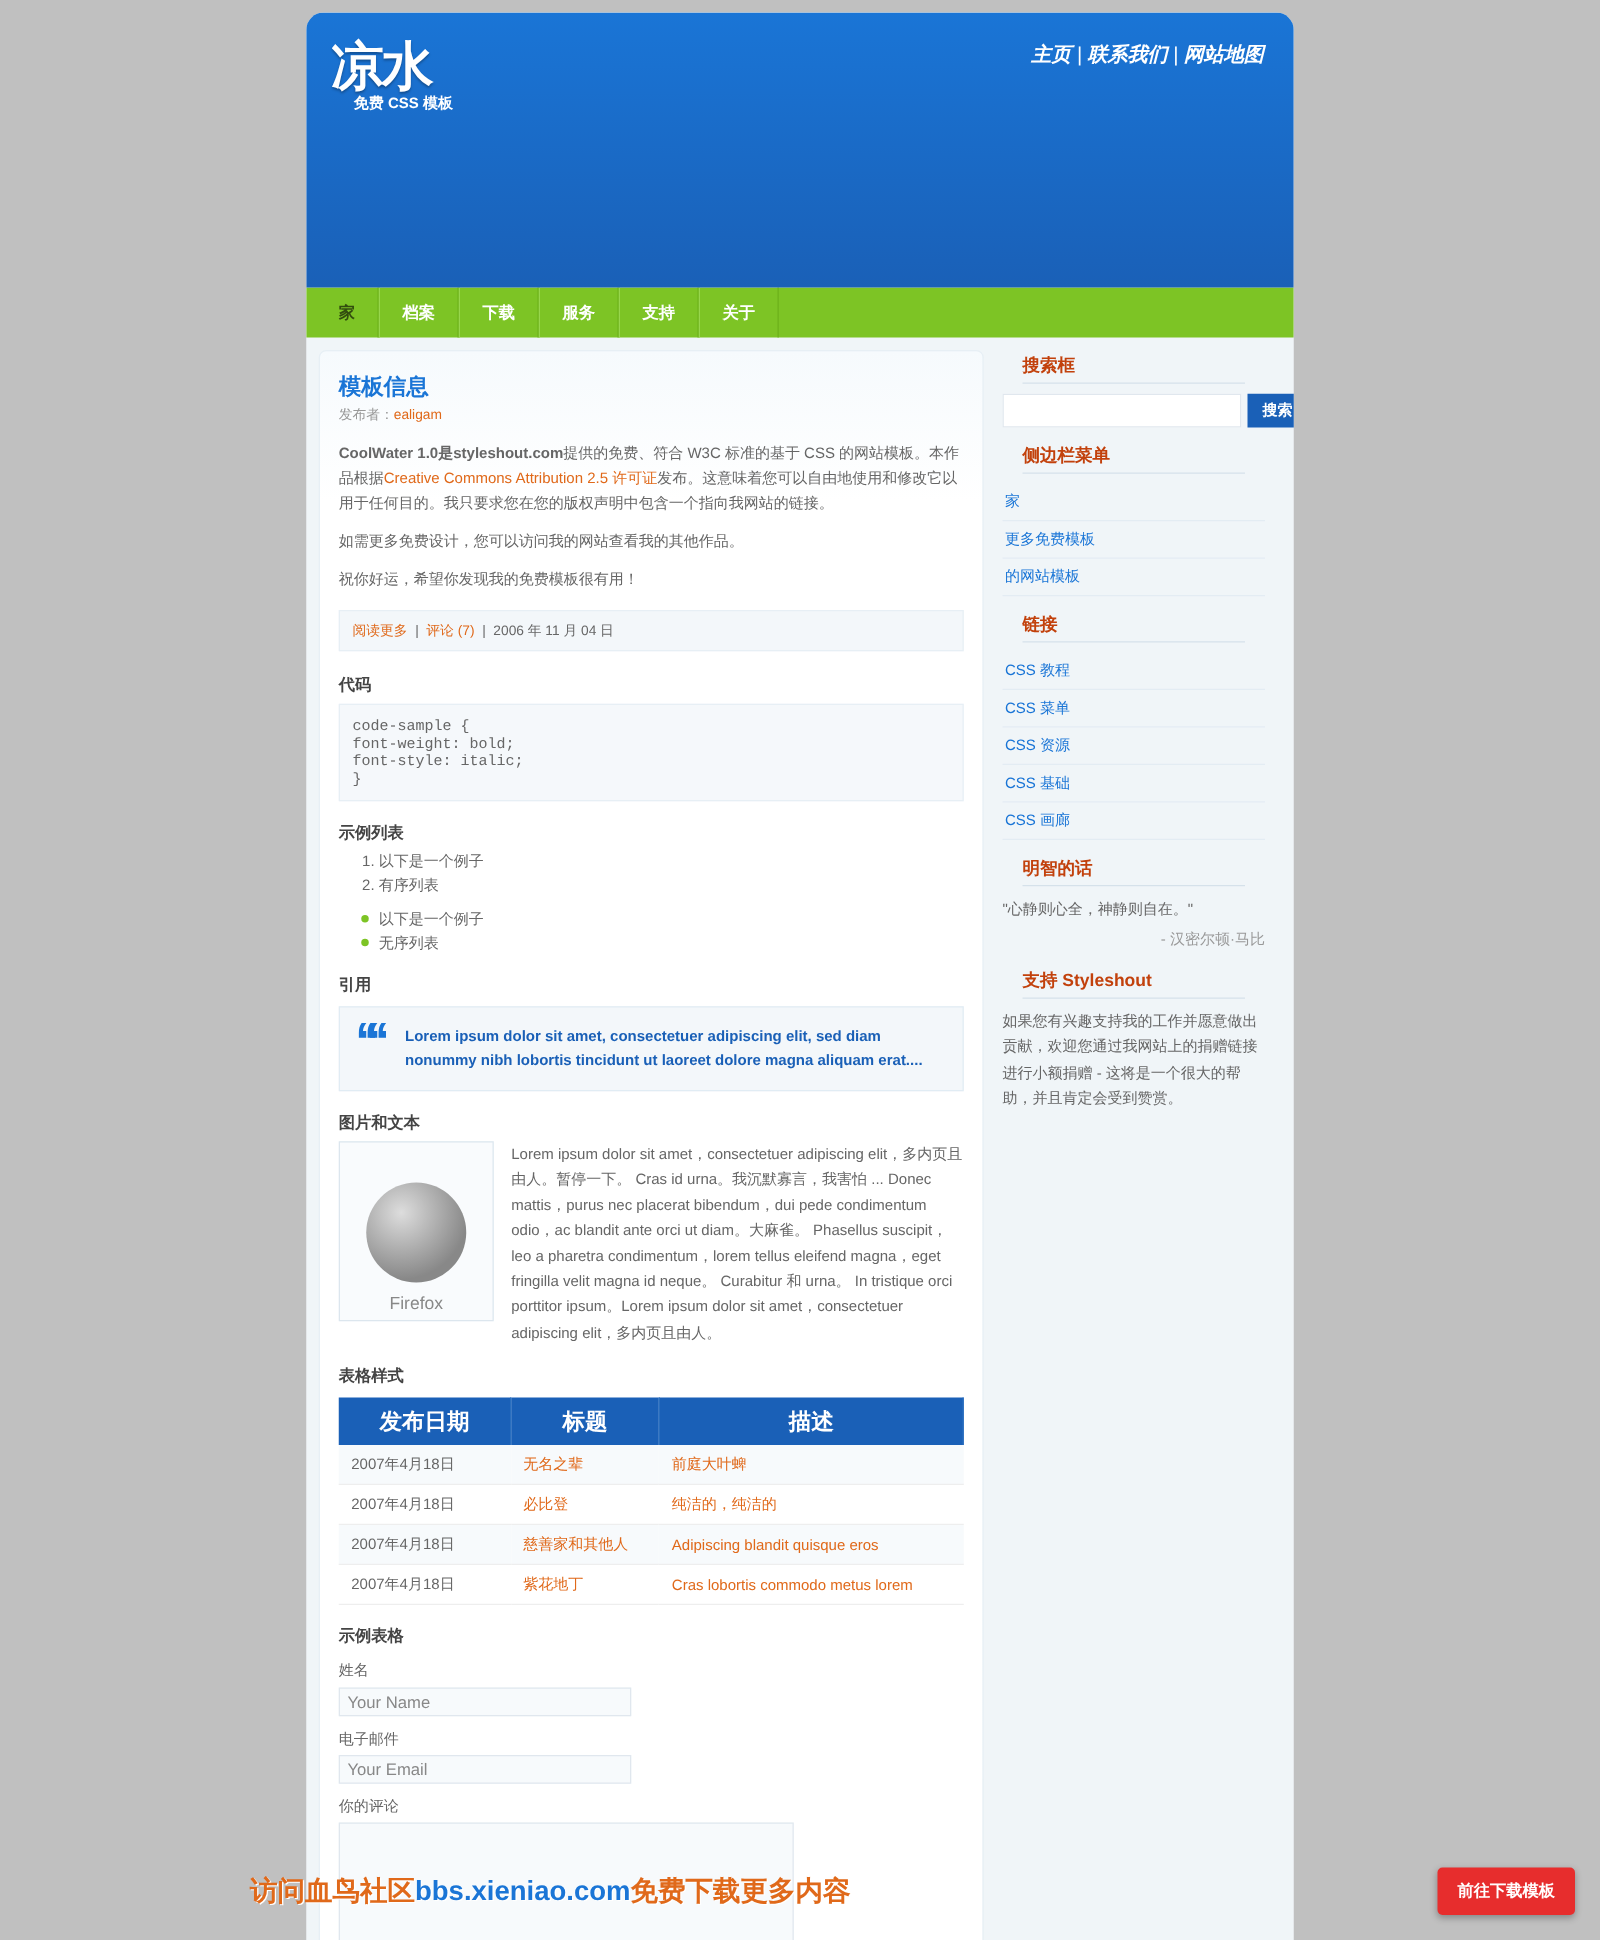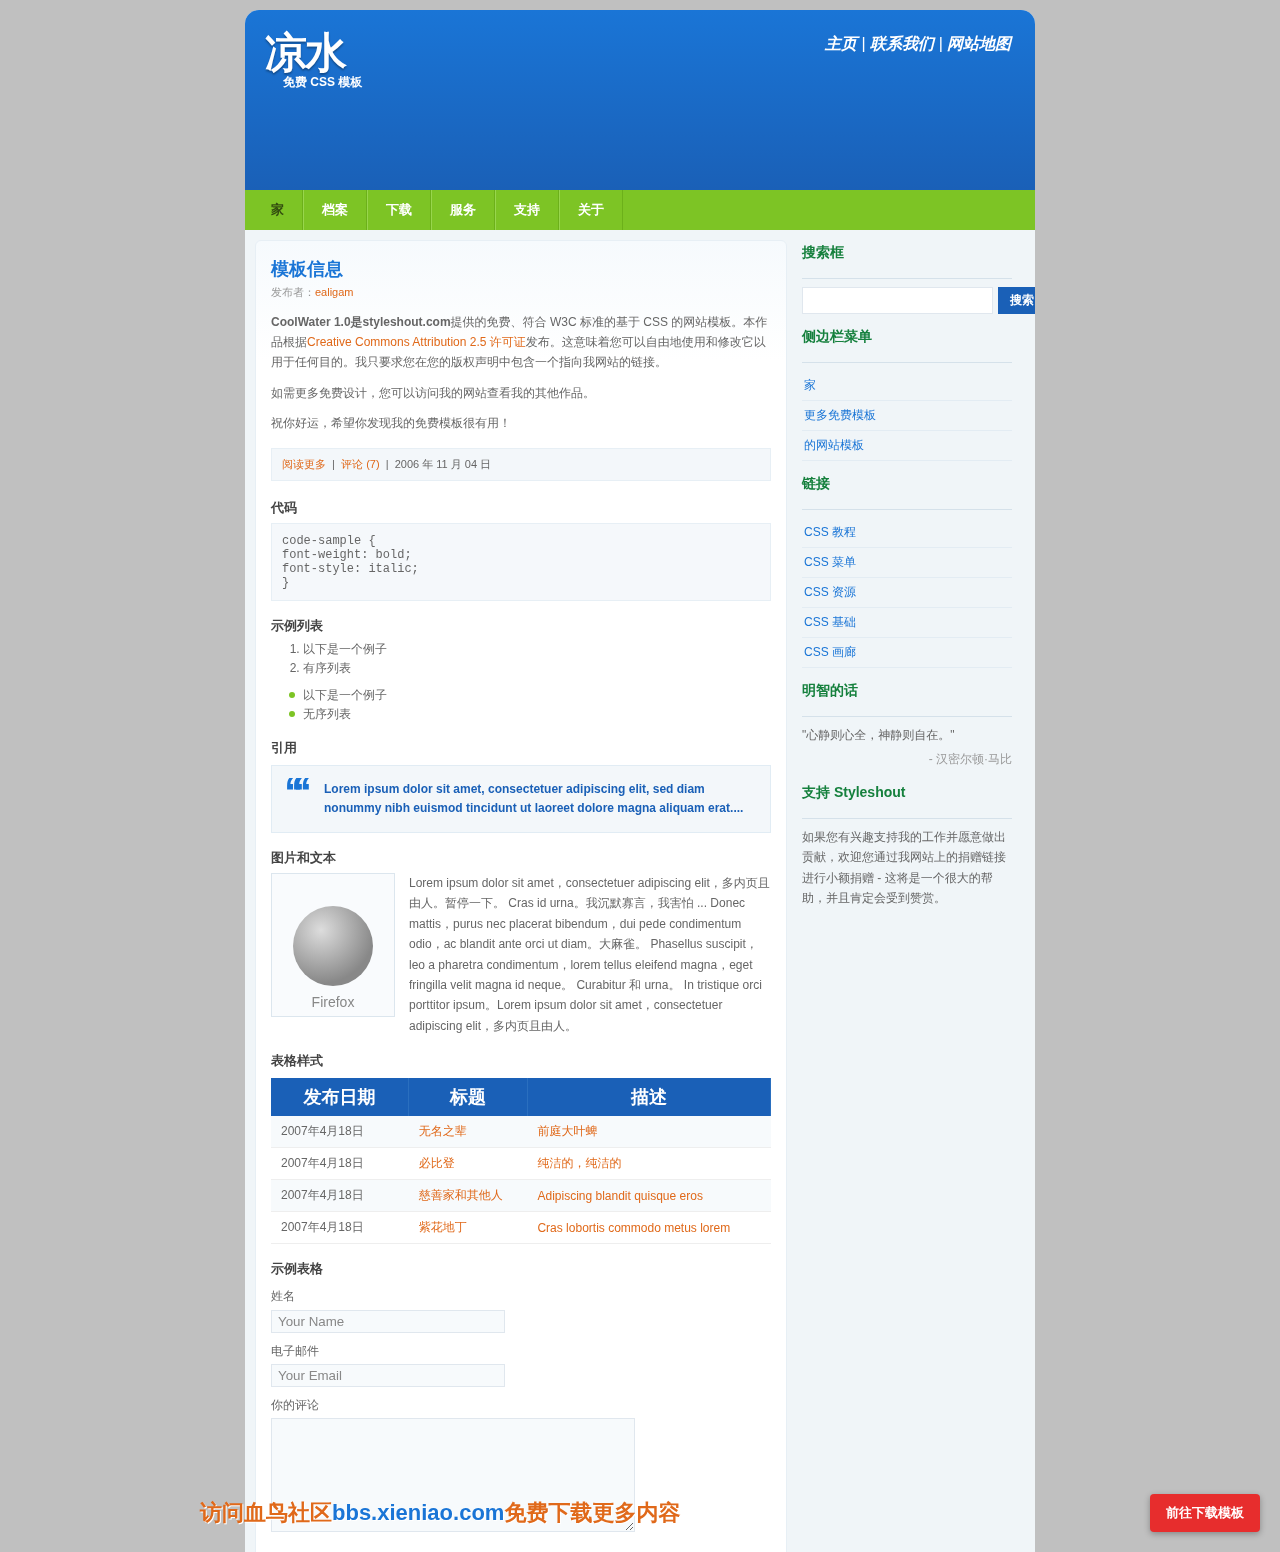--- a/index.html
+++ b/index.html
@@ -1,18 +1,18 @@
 <!DOCTYPE html>
 <html><head>
 <meta charset="utf-8">
 <style>
   html,body{margin:0;padding:0;background:#C0C0C0;font-family:Verdana,Tahoma,Arial,sans-serif;font-size:12px;color:#666;}
   #wrap{width:790px;margin:10px auto 0;background:#F0F5F8;border-radius:14px 14px 0 0;overflow:hidden;}
   
-  #header{height:180px;position:relative;background:linear-gradient(#1A75D6,#1A60B7);}
+  #header{height:220px;position:relative;background:linear-gradient(#1A75D6,#1A60B7);}
   #header h1{position:absolute;left:20px;top:15px;margin:0;}
   #header h1 a{color:#FFF;text-decoration:none;font-family:'Microsoft YaHei','Hiragino Sans GB',sans-serif;font-size:42px;font-weight:bold;letter-spacing:-2px;text-shadow:0 2px 2px rgba(0,0,0,.3);}
   #header p{position:absolute;left:38px;top:62px;margin:0;color:#FFF;font-size:12px;font-weight:bold;}
   #topnav{position:absolute;right:24px;top:24px;color:#FFF;font-size:16px;font-style:italic;}
   #topnav a{color:#FFF;text-decoration:none;font-weight:bold;}
   
   #menu{height:40px;background:#7DC425;}
   #menu ul{list-style:none;margin:0;padding:0 0 0 8px;display:flex;}
   #menu li{border-left:1px solid #98D64D;border-right:1px solid #6CB01A;}
   #menu li:first-child{border-left:none;}
@@ -53,21 +53,21 @@
   table.data td{padding:7px 10px;background:#FFF;border-bottom:1px solid #EEE;}
   table.data tr:nth-child(even) td{background:#F7FAFC;}
   table.data td a{color:#E0691A;text-decoration:none;}
   
   form p{margin:8px 0;}
   form label{display:block;font-size:12px;color:#666;margin-bottom:3px;}
   input.text{width:220px;padding:3px 6px;border:1px solid #E0E7EE;background:#F7FAFC;font-family:inherit;color:#888;}
   textarea{width:350px;height:100px;padding:6px;border:1px solid #E0E7EE;background:#F7FAFC;font-family:inherit;color:#888;}
   .btn{background:#1A60B7;color:#FFF;border:none;padding:5px 12px;font-weight:bold;cursor:pointer;font-size:12px;}
   
-  #sidebar h3{color:#15803d;font-size:14px;border-bottom:1px solid #D5E1EA;padding-bottom:16px;margin:14px 0 8px;}
+  #sidebar h3{color:#c2410c;font-size:14px;border-bottom:1px solid #D5E1EA;padding-bottom:4px;margin:14px 16px 8px;}
   #sidebar h3:first-child{margin-top:4px;}
   .search-row{display:flex;gap:5px;}
   .search-row input.text{flex:1;width:auto;background:#FFF;}
   ul.side{list-style:none;margin:0;padding:0;}
   ul.side li{border-bottom:1px solid #E3ECF3;padding:6px 2px;}
   ul.side li a{color:#1A75D6;text-decoration:none;}
   .quote{font-size:12px;color:#666;line-height:1.7;}
   .quote .author{display:block;text-align:right;color:#999;margin-top:4px;}
   
   #dlbtn{position:fixed;right:20px;bottom:20px;background:#E72D2D;color:#FFF;font-weight:bold;padding:10px 16px;border-radius:4px;font-size:13px;cursor:pointer;box-shadow:0 2px 6px rgba(0,0,0,.3);}
@@ -144,21 +144,21 @@
       <ol>
         <li>以下是一个例子</li>
         <li>有序列表</li>
       </ol>
       <ul class="bul">
         <li>以下是一个例子</li>
         <li>无序列表</li>
       </ul>
 
       <h3>引用</h3>
-      <blockquote>Lorem ipsum dolor sit amet, consectetuer adipiscing elit, sed diam nonummy nibh euismod tincidunt ut laoreet dolore magna aliquam erat....</blockquote>
+      <blockquote>Lorem ipsum dolor sit amet, consectetuer adipiscing elit, sed diam nonummy nibh lobortis tincidunt ut laoreet dolore magna aliquam erat....</blockquote>
 
       <h3>图片和文本</h3>
       <div class="float-img">
         <div class="ffx"></div>
         <span>Firefox</span>
       </div>
       <p>Lorem ipsum dolor sit amet，consectetuer adipiscing elit，多内页且由人。暂停一下。 Cras id urna。我沉默寡言，我害怕 ... Donec mattis，purus nec placerat bibendum，dui pede condimentum odio，ac blandit ante orci ut diam。大麻雀。 Phasellus suscipit，leo a pharetra condimentum，lorem tellus eleifend magna，eget fringilla velit magna id neque。 Curabitur 和 urna。 In tristique orci porttitor ipsum。Lorem ipsum dolor sit amet，consectetuer adipiscing elit，多内页且由人。</p>
 
       <h3 style="clear:both">表格样式</h3>
       <table class="data">

